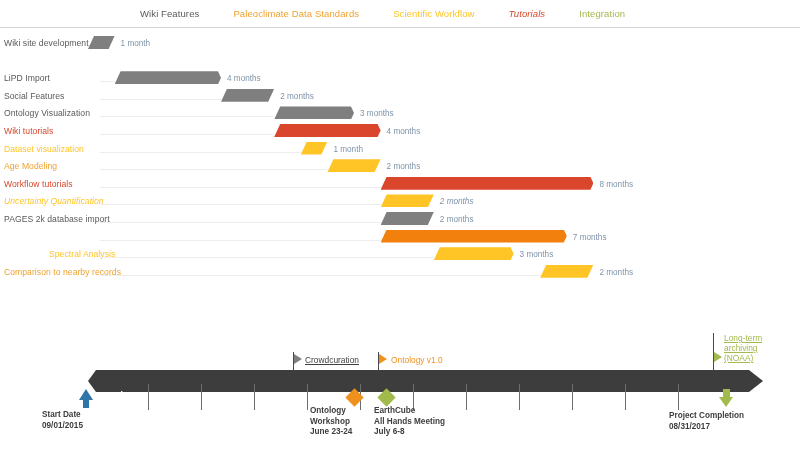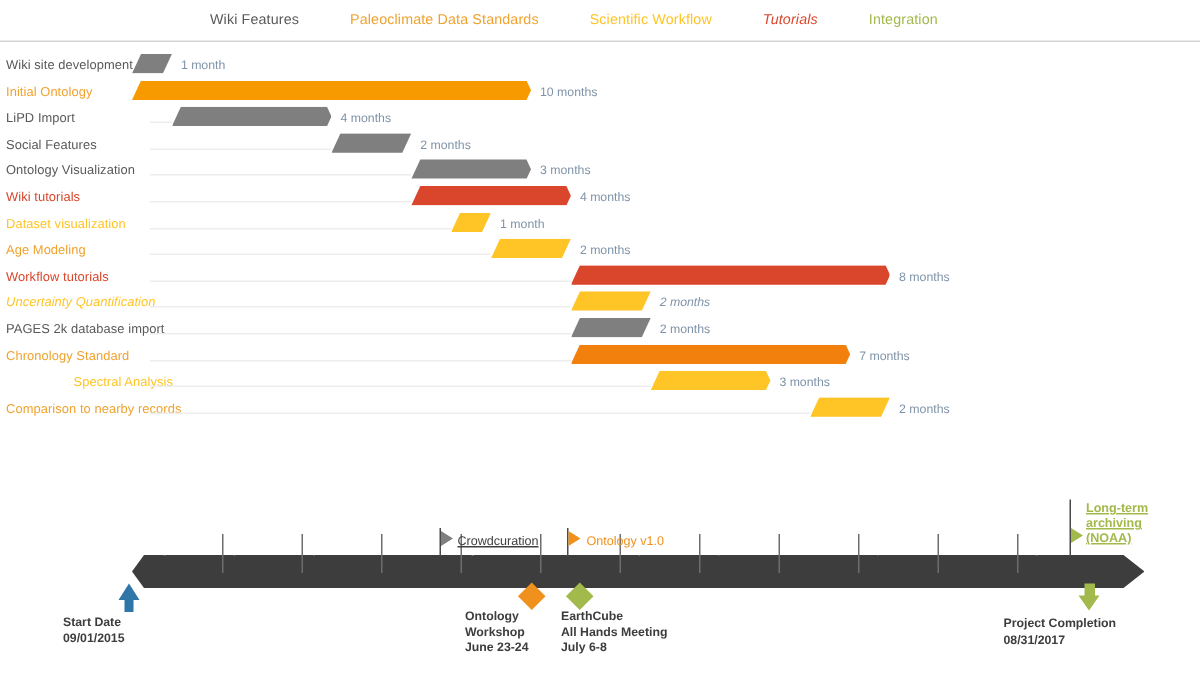--- a/index.html
+++ b/index.html
@@ -53,21 +53,21 @@
 
   
   .timeline{position:absolute;left:0;top:0;width:800px;height:450px;pointer-events:none;}
   .axis{
     position:absolute;left:88px;top:370px;width:675px;height:22px;
     background:#3d3d3d;
     -webkit-clip-path:polygon(8px 0,calc(100% - 14px) 0,100% 50%,calc(100% - 14px) 100%,8px 100%,0 50%);
     clip-path:polygon(8px 0,calc(100% - 14px) 0,100% 50%,calc(100% - 14px) 100%,8px 100%,0 50%);
   }
   .tick{
-    position:absolute;top:356px;height:26px;
+    position:absolute;top:384px;height:26px;
     font-size:8.6px;color:#ffffff;font-weight:bold;line-height:22px;
     white-space:nowrap;padding-left:5px;
     border-left:1px solid #6d6d6d;
     box-sizing:border-box;
   }
   .tick.first{border-left:none;}
 
   .milestone{
     position:absolute;width:13px;height:13px;
     transform:rotate(45deg);
@@ -104,26 +104,20 @@
       </div>
   </div>
 
   <div class="gantt" id="gantt">
       <div class="row" style="top: 0px;">
         <div class="row-label" style="color: rgb(89, 89, 89);">Wiki site development</div>
         <div class="row-line" style="left: 100px; width: 0px;"></div>
         <div class="bar" style="left: 88px; width: 26.6px; background: rgb(127, 127, 127);"></div>
         <div class="bar-dur" style="left: 120.6px;">1 month</div>
       </div>
-      <div class="row" style="top: 17.6px;">
-        <div class="row-label" style="color: rgb(240, 162, 46);">Initial Ontology</div>
-        <div class="row-line" style="left: 100px; width: 0px;"></div>
-        <div class="bar cap" style="left: 88px; width: 266px; background: rgb(247, 154, 0);"></div>
-        <div class="bar-dur" style="left: 360px;">10  months</div>
-      </div>
       <div class="row" style="top: 35.2px;">
         <div class="row-label" style="color: rgb(89, 89, 89);">LiPD Import</div>
         <div class="row-line" style="left: 100px; width: 14.6px;"></div>
         <div class="bar cap" style="left: 114.6px; width: 106.4px; background: rgb(127, 127, 127);"></div>
         <div class="bar-dur" style="left: 227px;">4 months</div>
       </div>
       <div class="row" style="top: 52.8px;">
         <div class="row-label" style="color: rgb(89, 89, 89);">Social Features</div>
         <div class="row-line" style="left: 100px; width: 121px;"></div>
         <div class="bar" style="left: 221px; width: 53.2px; background: rgb(127, 127, 127);"></div>
@@ -165,21 +159,20 @@
         <div class="bar" style="left: 380.6px; width: 53.2px; background: rgb(255, 196, 37);"></div>
         <div class="bar-dur" style="left: 439.8px;">2 months</div>
       </div>
       <div class="row" style="top: 176px;">
         <div class="row-label" style="color: rgb(89, 89, 89);">PAGES 2k database import</div>
         <div class="row-line" style="left: 100px; width: 280.6px;"></div>
         <div class="bar" style="left: 380.6px; width: 53.2px; background: rgb(127, 127, 127);"></div>
         <div class="bar-dur" style="left: 439.8px;">2 months</div>
       </div>
       <div class="row" style="top: 193.6px;">
-        <div class="row-label" style="color: rgb(240, 162, 46);">Chronology Standard</div>
         <div class="row-line" style="left: 100px; width: 280.6px;"></div>
         <div class="bar cap" style="left: 380.6px; width: 186.2px; background: rgb(242, 128, 13);"></div>
         <div class="bar-dur" style="left: 572.8px;">7 months</div>
       </div>
       <div class="row" style="top: 211.2px;">
         <div class="row-label" style="color: rgb(255, 196, 37); margin-left: 45px;">Spectral Analysis</div>
         <div class="row-line" style="left: 100px; width: 333.8px;"></div>
         <div class="bar cap" style="left: 433.8px; width: 79.8px; background: rgb(255, 196, 37);"></div>
         <div class="bar-dur" style="left: 519.6px;">3 months</div>
       </div>
@@ -244,20 +237,20 @@
     </div>
 
     <div class="ann-line" style="left:378px;top:352px;height:19px;"></div>
     <div class="tri" style="left:379px;top:354px;border-left:8px solid #F0911E;"></div>
     <div class="flag" style="left:391px;top:355px;color:#F0911E;">
       <span>Ontology v1.0</span>
     </div>
 
     <div class="ann-line" style="left:713px;top:333px;height:38px;"></div>
     <div class="tri" style="left:714px;top:352px;border-left:8px solid #A2B94B;"></div>
-    <div class="flag" style="left:724px;top:333px;color:#A2B94B;font-weight:bold;">
+    <div class="flag" style="left:724px;top:333px;color:#A2B94B;">
       <u>Long-term</u><br>
       <u>archiving</u><br>
       <u>(NOAA)</u>
     </div>
 
   </div>
 </div>
 
 </body></html>

